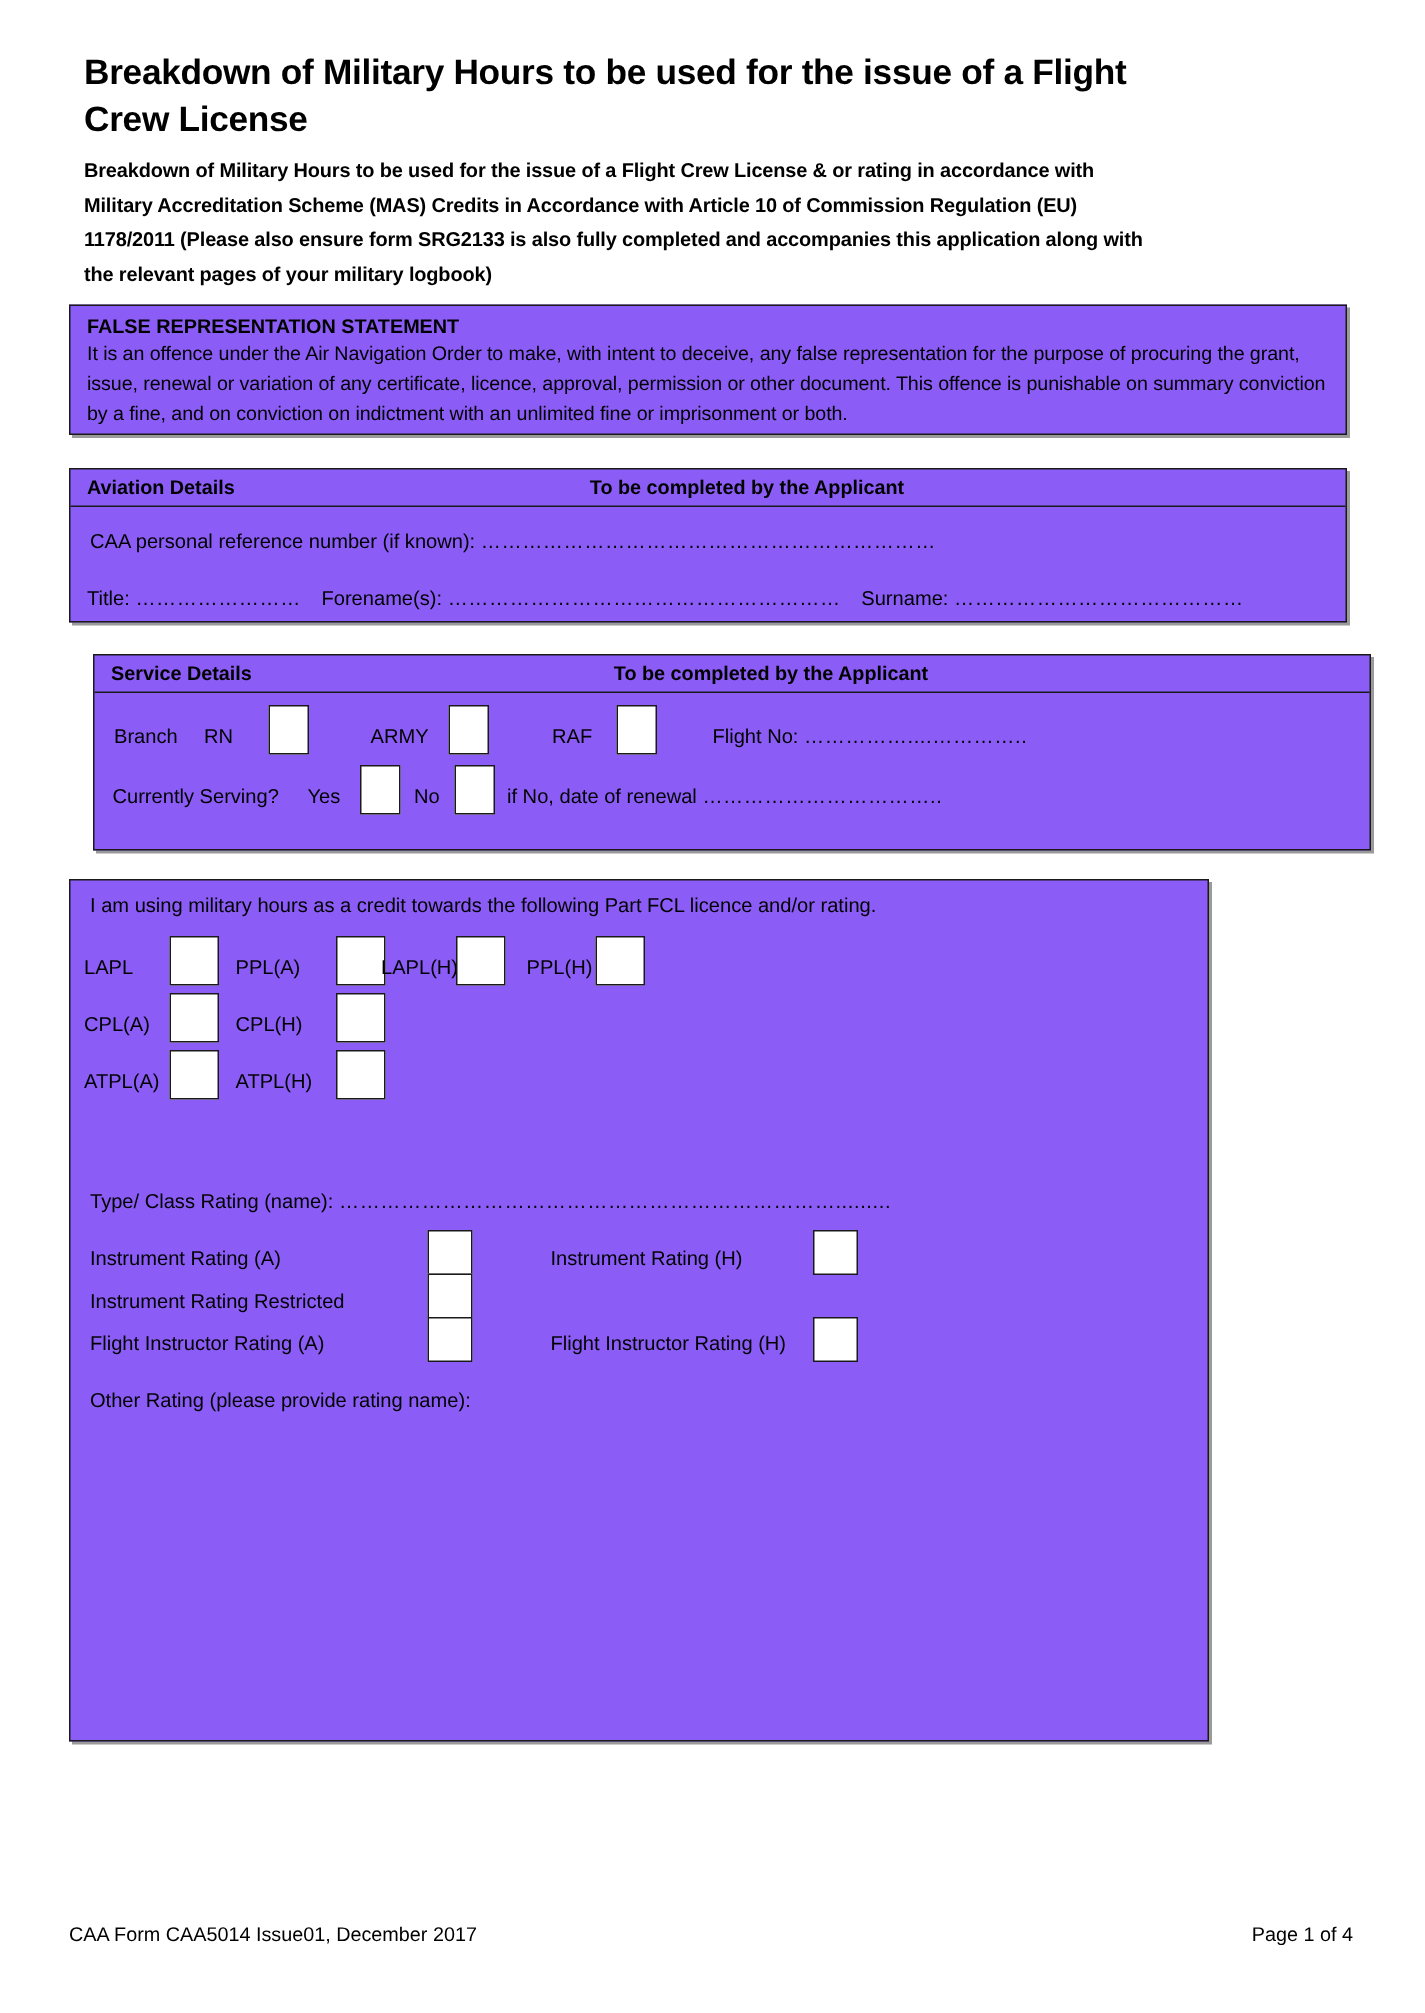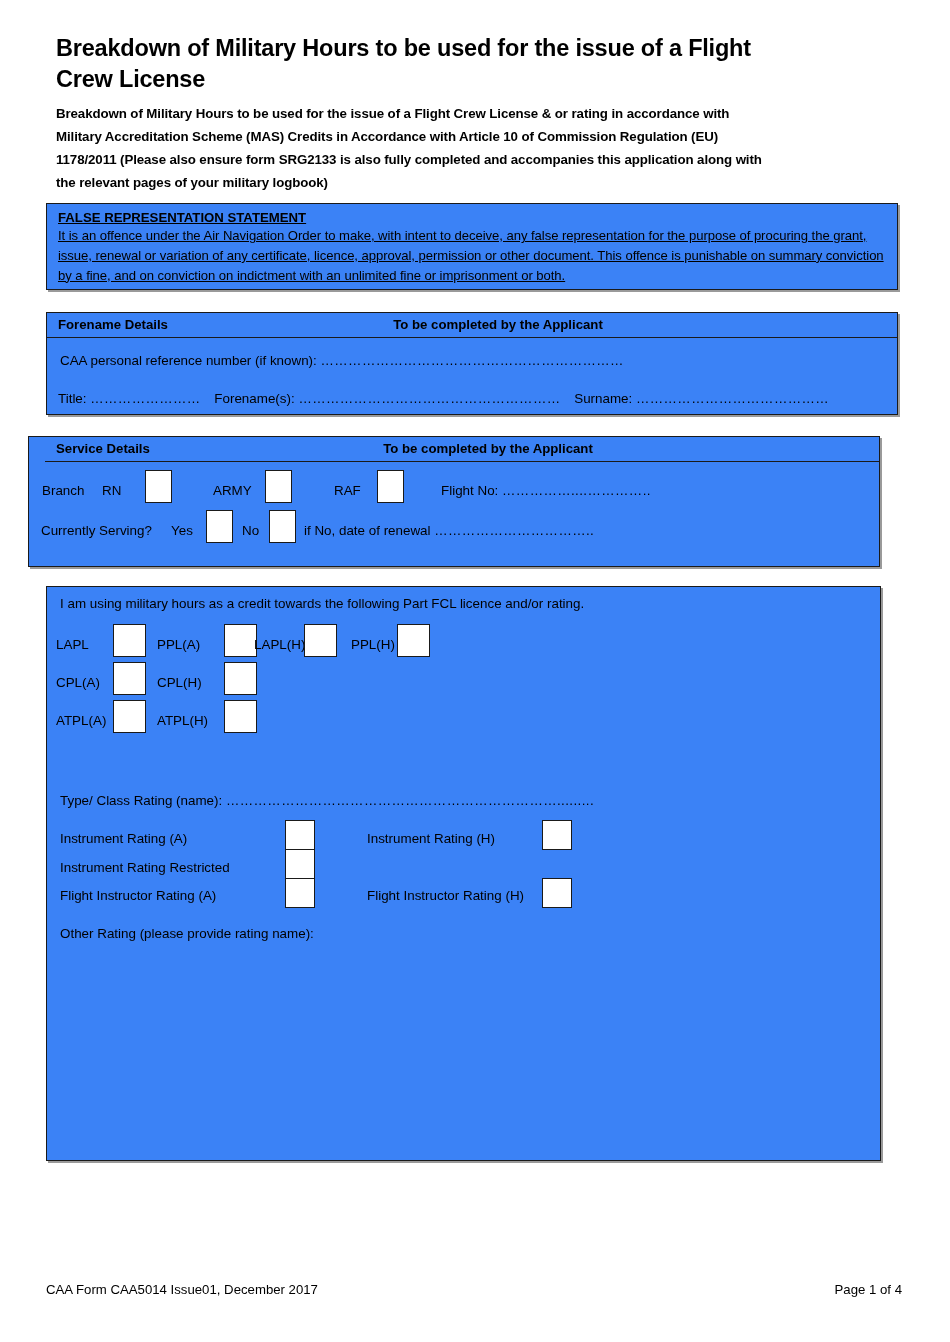--- a/index.html
+++ b/index.html
@@ -65,23 +65,22 @@
     font-size: 12.6px;
     font-weight: bold;
     line-height: 1.22;
     letter-spacing: -0.15px;
   }
 
   
   .form-box {
     position: absolute;
     border: 1.2px solid #1a1a1a;
-    background: #3b82f6;
+    background: #8b5cf6;
     box-shadow: 2px 2px 0 0 #9a9a9a;
-    text-decoration: underline;
   }
   .box-header {
     position: relative;
     height: 25px;
     border-bottom: 1.2px solid #1a1a1a;
   }
   .box-header .hdr-left {
     position: absolute;
     left: 11px; top: 4px;
     font-size: 13.2px;
@@ -121,28 +120,28 @@
   }
 
   
   #applicant-box {
     left: 46px; top: 312px;
     width: 852px; height: 103px;
   }
 
   
   #service-box {
-    left: 28px; top: 436px;
-    width: 852px; height: 131px; padding-left: 16px;
+    left: 62px; top: 436px;
+    width: 852px; height: 131px;
   }
 
   
   #fcl-box {
     left: 46px; top: 586px;
-    width: 835px; height: 575px;
+    width: 760px; height: 575px;
   }
 
   
   .cbox {
     position: absolute;
     border: 1.6px solid #1a1a1a;
     background: #ffffff;
   }
   .cbox-sm { width: 27px; height: 33px; }
   .cbox-md { width: 30px; height: 30px; }
@@ -172,21 +171,21 @@
 </div>
 
 <div id="false-rep-box" class="form-box">
   <div id="false-rep-title">FALSE REPRESENTATION STATEMENT</div>
   <div id="false-rep-text">It is an offence under the Air Navigation Order to make, with intent to deceive, any false representation for the purpose of procuring the grant, issue, renewal or variation of any certificate, licence, approval, permission or other document. This offence is punishable on summary conviction by a fine, and on conviction on indictment with an unlimited fine or imprisonment or both.</div>
 </div>
 
 <div id="applicant-box" class="form-box">
 
   <div class="box-header">
-    <span class="hdr-left">Forename Details</span>
+    <span class="hdr-left">Aviation Details</span>
     <span class="hdr-center">To be completed by the Applicant</span>
   </div>
 
   <div class="body-line" style="left:11px; top:78px;">
     <span>Title:</span>
     <span class="dots">……………………</span>
     <span style="padding-left:10px;">Forename(s):</span>
     <span class="dots">…………………………………………………</span>
     <span style="padding-left:10px;">Surname:</span>
     <span class="dots">……………………………………</span>

